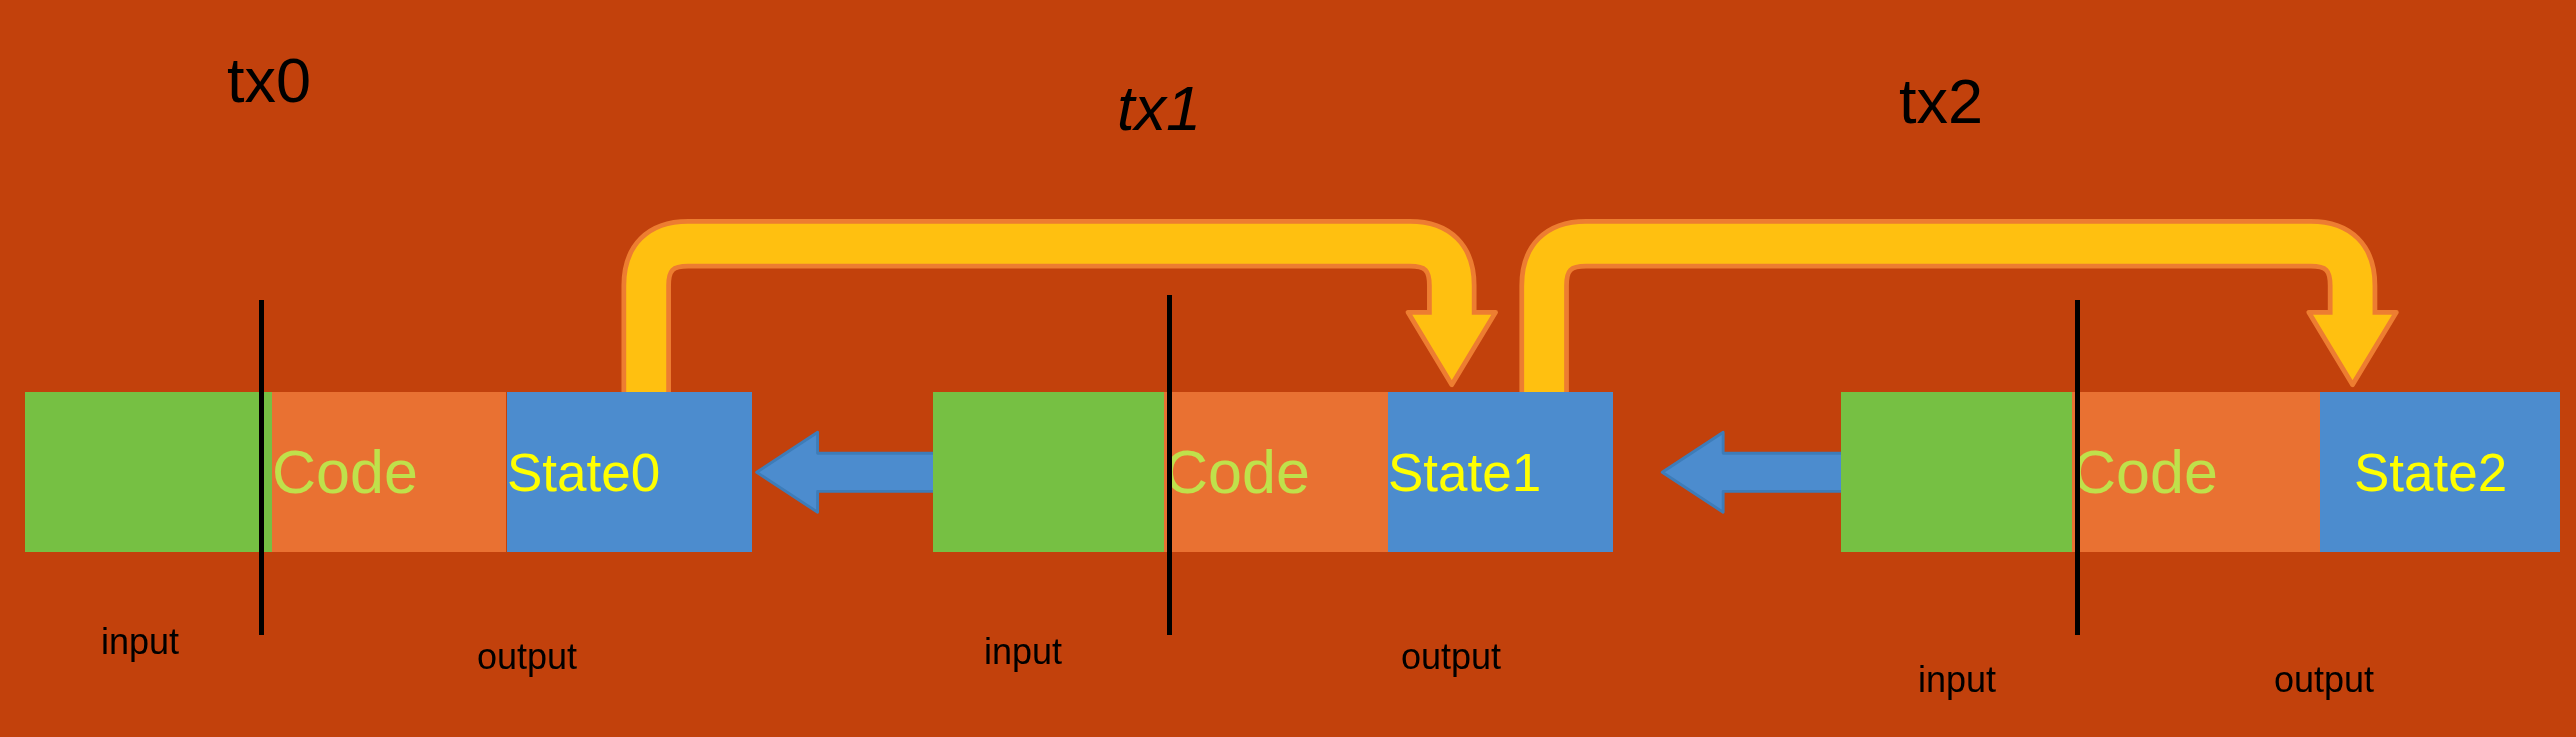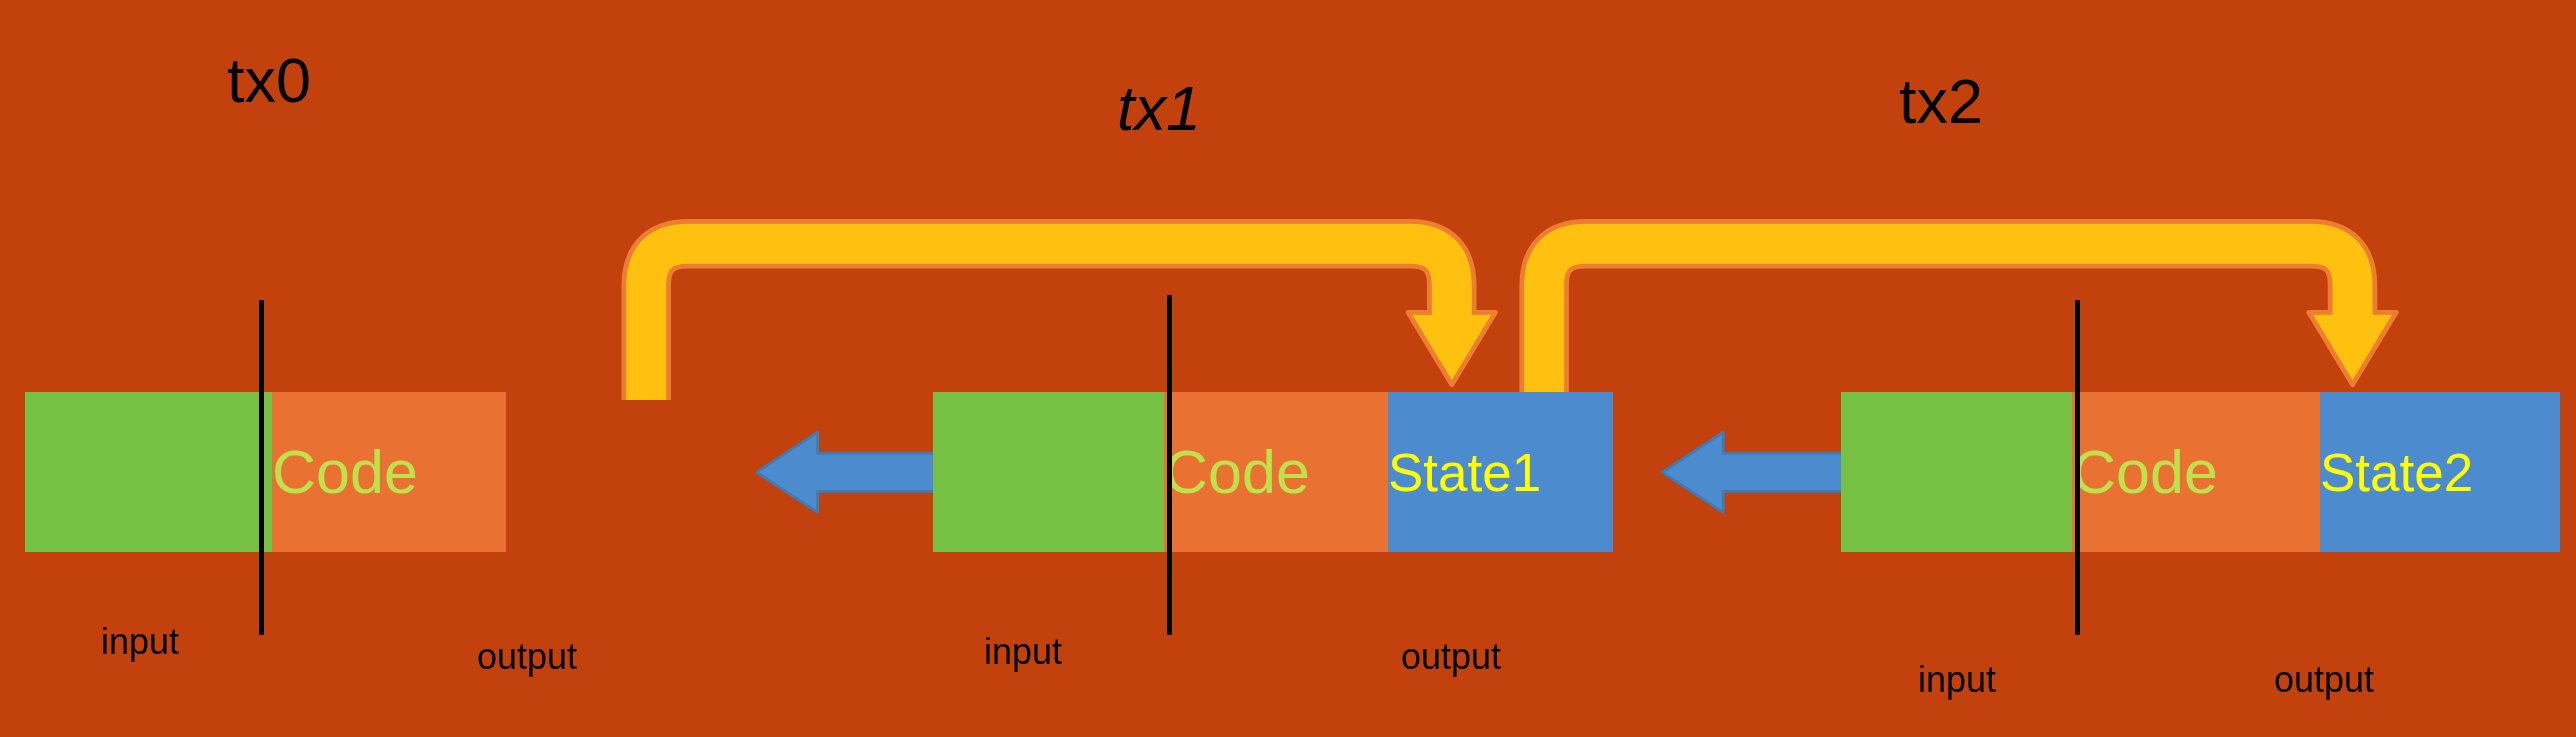--- a/index.html
+++ b/index.html
@@ -39,21 +39,21 @@
   .state-text{color:var(--state_text);font-size:53px;line-height:1;}
 
   .g0-green{left:25px;width:248px;}
   .g0-code{left:272px;width:234px;}
   .g0-state{left:507px;width:245px;}
   .g1-green{left:933px;width:231px;}
   .g1-code{left:1164px;width:248px;}
   .g1-state{left:1388px;width:225px;}
   .g2-green{left:1841px;width:231px;}
   .g2-code{left:2072px;width:248px;}
-  .g2-state{left:2320px;width:240px;}
+  .g2-state{left:2320px;width:240px;padding-left:34px;}
 
   
   .vline{
     position:absolute;
     width:4.8px;
     background:var(--divider);
     z-index:3;
   }
   .l0{left:259px;top:300px;height:335px;}
   .l1{left:1167px;top:295px;height:340px;}
@@ -112,20 +112,23 @@
   </svg>
 
   <div class="title t0">tx0</div>
   <div class="title t1">tx1</div>
   <div class="title t2">tx2</div>
 
   <div class="box b-green g0-green"></div>
   <div class="box b-orange g0-code">
     <span class="code-text">Code</span>
   </div>
+  <div class="box b-blue g0-state">
+    <span class="state-text">State0</span>
+  </div>
 
   <div class="box b-green g1-green"></div>
   <div class="box b-orange g1-code">
     <span class="code-text">Code</span>
   </div>
   <div class="box b-blue g1-state">
     <span class="state-text">State1</span>
   </div>
 
   <div class="box b-green g2-green"></div>

